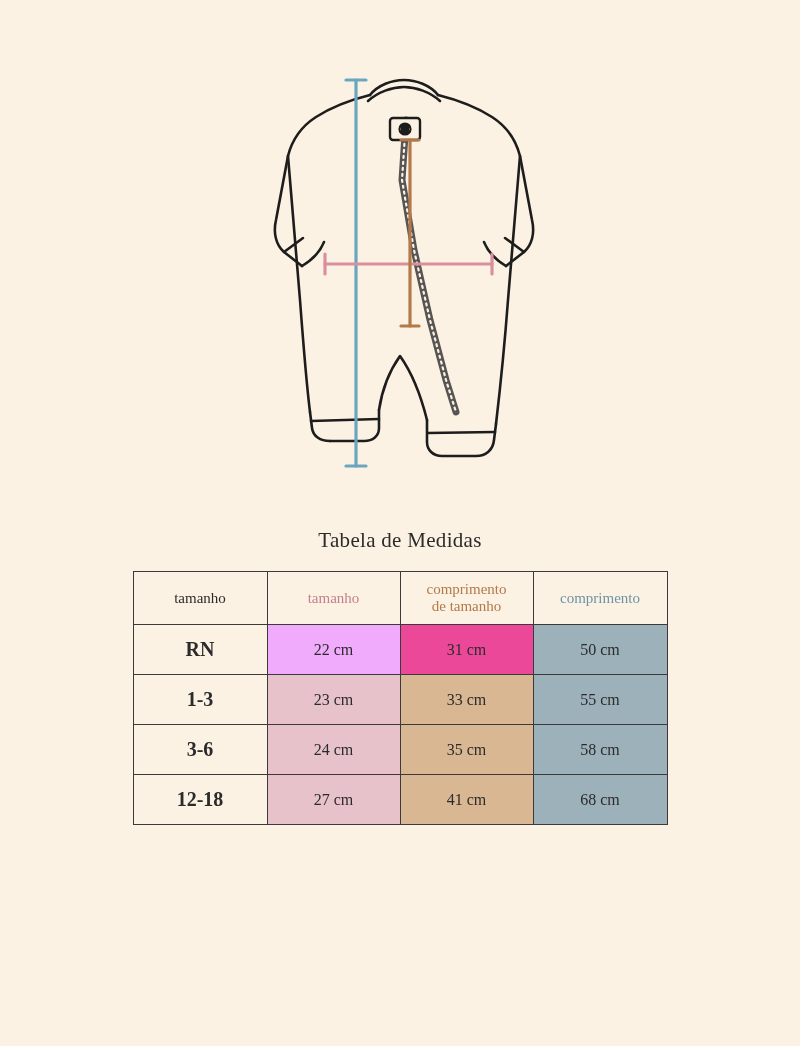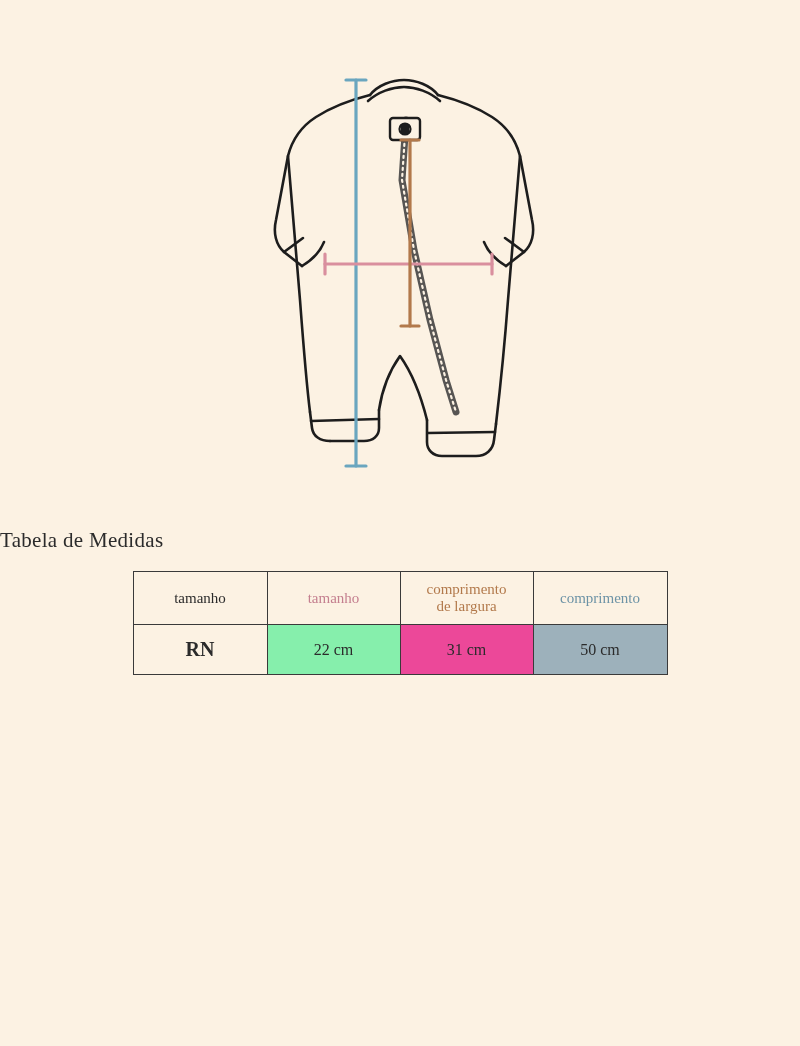--- a/index.html
+++ b/index.html
@@ -26,20 +26,21 @@
   }
 
   
   #table-section {
     position: absolute;
     left: 0;
     top: 528px;
     width: 800px;
   }
   #table-title {
+    text-align: center;
     font-size: 21px;
     letter-spacing: 0.3px;
     color: #2b2b2b;
     margin-bottom: 14px;
     font-family: "Liberation Serif", serif;
   }
   table {
     border-collapse: collapse;
     margin: 18px auto;
     width: 530px;
@@ -67,21 +68,21 @@
 
   .hdr-size   { color: #2b2b2b; }
   .hdr-width  { color: #c47f8f; }
   .hdr-crotch { color: #b2794b; }
   .hdr-length { color: #6d93a6; }
 
   .cell-size   { background: #fcf2e3; font-weight: bold; font-size: 20px; }
   .cell-width  { background: #e7c2cb; }
   .cell-crotch { background: #d9b793; }
   .cell-length { background: #9db1bb; }
-  tbody tr:first-child .cell-width  { background: #86efac; }
+  tbody tr:first-child .cell-width  { background: #f0abfc; }
   tbody tr:first-child .cell-crotch { background: #ec4899; }
   tbody tr:first-child .cell-length { background: #9db1bb; }
 </style>
 </head>
 <body>
 
 <div id="illustration">
   <svg width="800" height="520" viewBox="0 0 800 520" xmlns="http://www.w3.org/2000/svg">
 
     <g fill="none" stroke="#1d1d1d" stroke-width="2.6" stroke-linejoin="round" stroke-linecap="round">
@@ -158,27 +159,45 @@
 <div id="table-section">
   <div id="table-title">Tabela de Medidas</div>
 
   <table>
     <thead>
       <tr>
         <td class="col-size hdr-size">tamanho</td>
         <td class="col-width hdr-width">tamanho</td>
         <td class="col-crotch hdr-crotch">
           <div>comprimento</div>
-          <div>de largura</div>
+          <div>de tamanho</div>
         </td>
         <td class="col-length hdr-length">comprimento</td>
       </tr>
     </thead>
     <tbody>
       <tr>
         <td class="cell-size">RN</td>
         <td class="cell-width">22 cm</td>
         <td class="cell-crotch">31 cm</td>
         <td class="cell-length">50 cm</td>
       </tr>
+      <tr>
+        <td class="cell-size">1-3</td>
+        <td class="cell-width">23 cm</td>
+        <td class="cell-crotch">33 cm</td>
+        <td class="cell-length">55 cm</td>
+      </tr>
+      <tr>
+        <td class="cell-size">3-6</td>
+        <td class="cell-width">24 cm</td>
+        <td class="cell-crotch">35 cm</td>
+        <td class="cell-length">58 cm</td>
+      </tr>
+      <tr>
+        <td class="cell-size">12-18</td>
+        <td class="cell-width">27 cm</td>
+        <td class="cell-crotch">41 cm</td>
+        <td class="cell-length">68 cm</td>
+      </tr>
     </tbody>
   </table>
 </div>
 
 </body></html>

